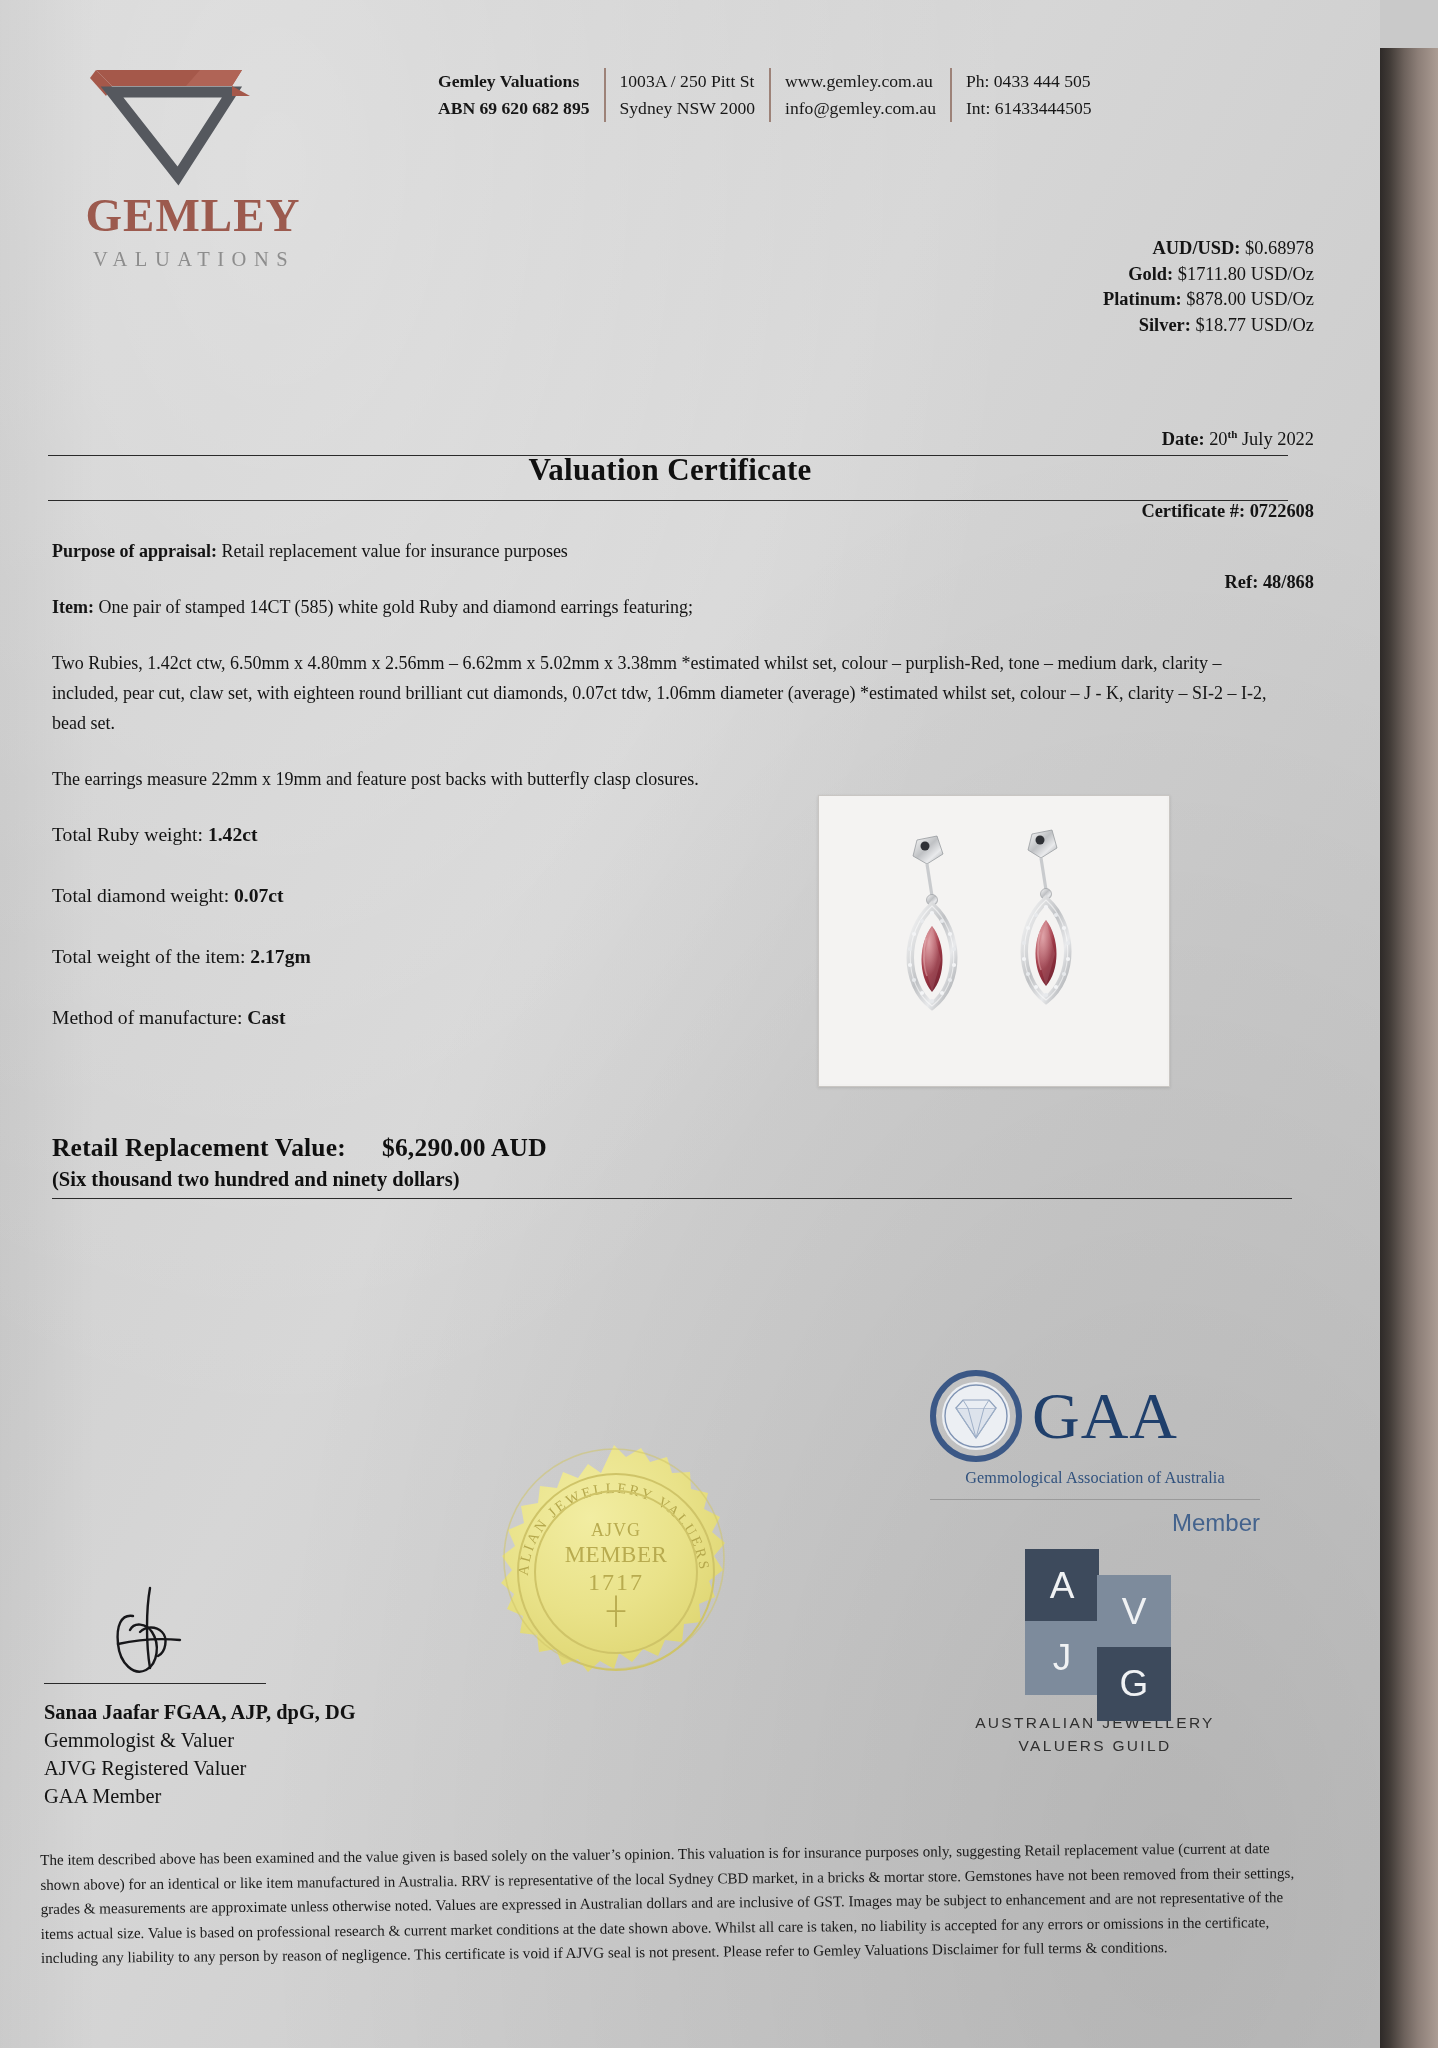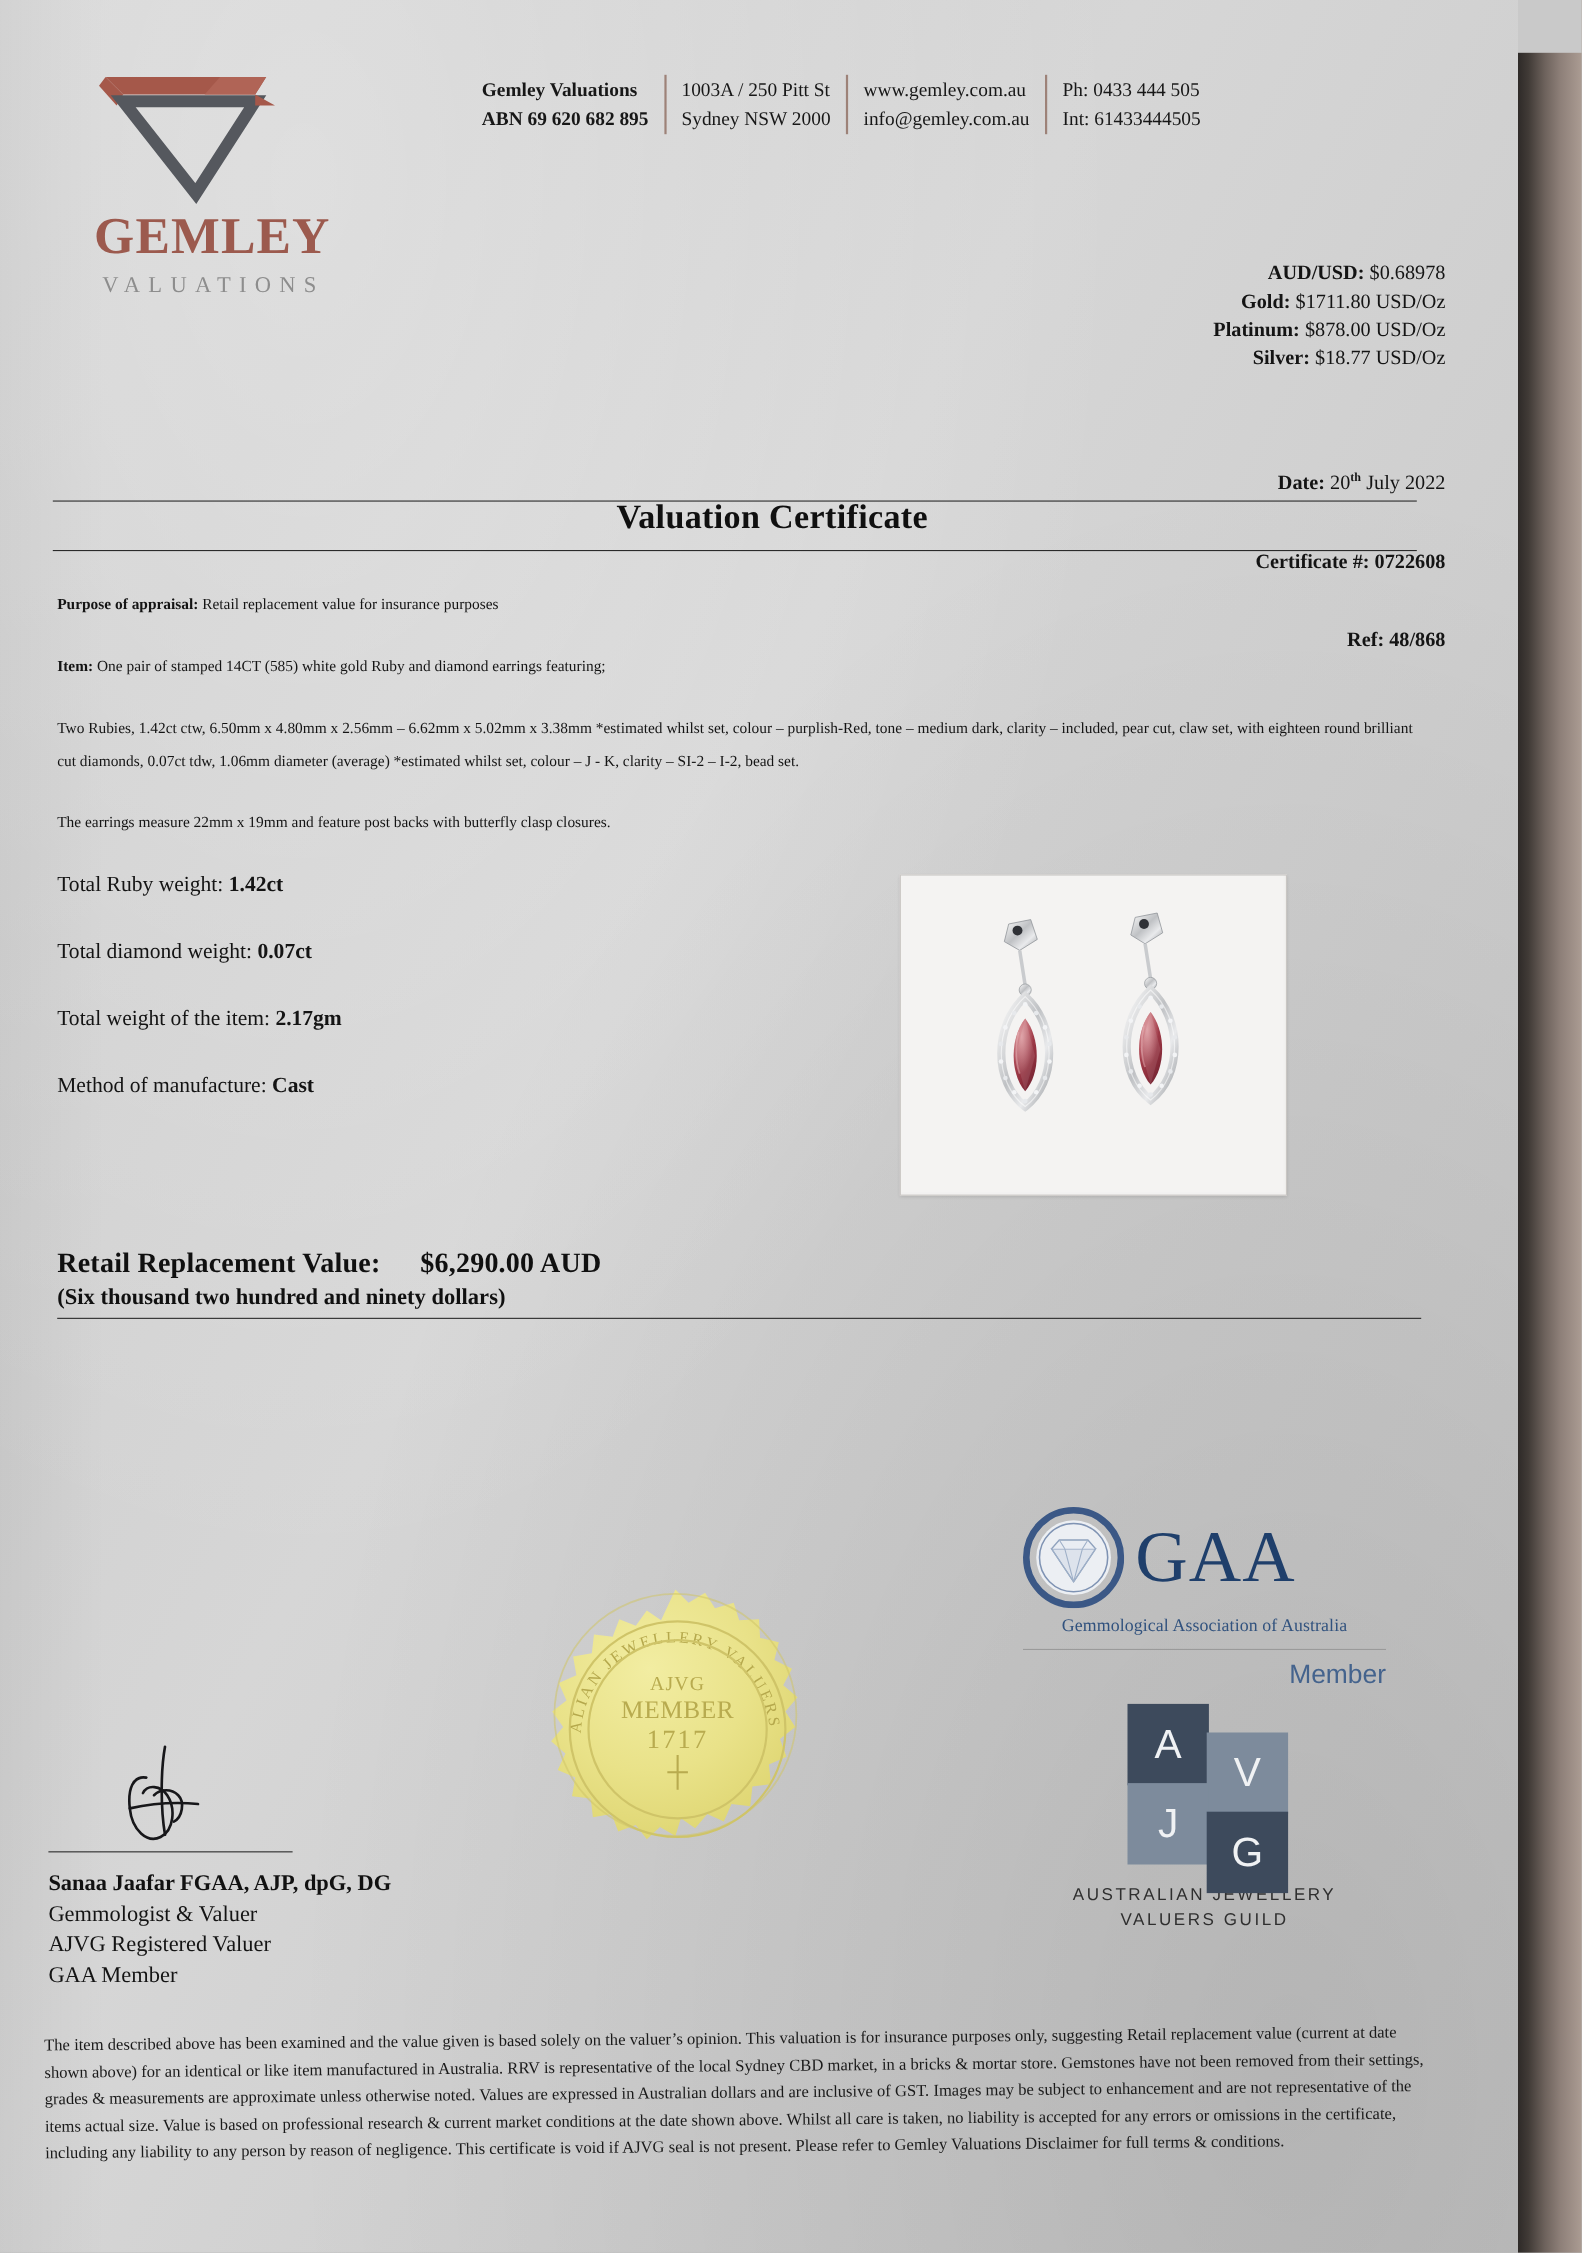--- a/index.html
+++ b/index.html
@@ -78,31 +78,31 @@
   #datebox sup{font-size:11px;vertical-align:super;}
   #datebox .dv{font-weight:400;}
 
   
   #title-rule-top{
     position:absolute;left:48px;top:455px;width:1240px;height:0;
     border-top:1.6px solid #2a2a2a;
   }
   #doc-title{
     position:absolute;left:0;top:452px;width:1340px;text-align:center;
-    font-size:31px;font-weight:700;color:#101010;letter-spacing:.3px;padding-left:32px;
+    font-size:31px;font-weight:700;color:#101010;letter-spacing:.3px;
   }
   #title-rule-bot{
     position:absolute;left:48px;top:500px;width:1240px;height:0;
     border-top:1.6px solid #2a2a2a;
   }
 
   
   #body{position:absolute;left:52px;top:536px;width:1240px;}
   .para{
-    font-size:14px;line-height:30px;color:#141414;margin-bottom:26px;
+    font-size:18px;line-height:30px;color:#141414;margin-bottom:26px;
     max-width:1240px;text-align:left;
   }
   .para b{font-weight:700;}
   .spec{font-size:19.6px;line-height:30px;color:#141414;margin-bottom:31px;}
   .spec b{font-weight:700;}
 
   
   #photo{
     position:absolute;left:818px;top:795px;width:350px;height:290px;
     background:#f2f1f0;border:1px solid #c9c6c3;

